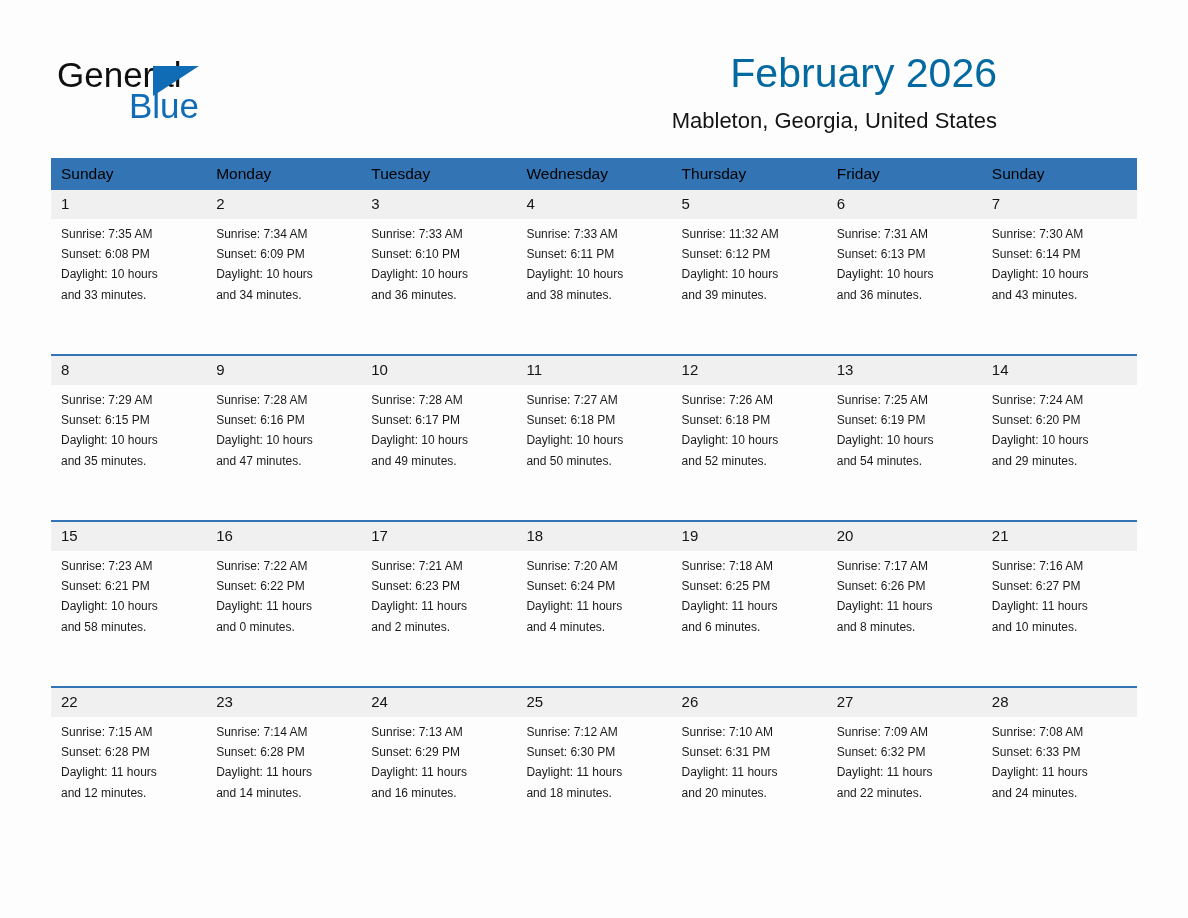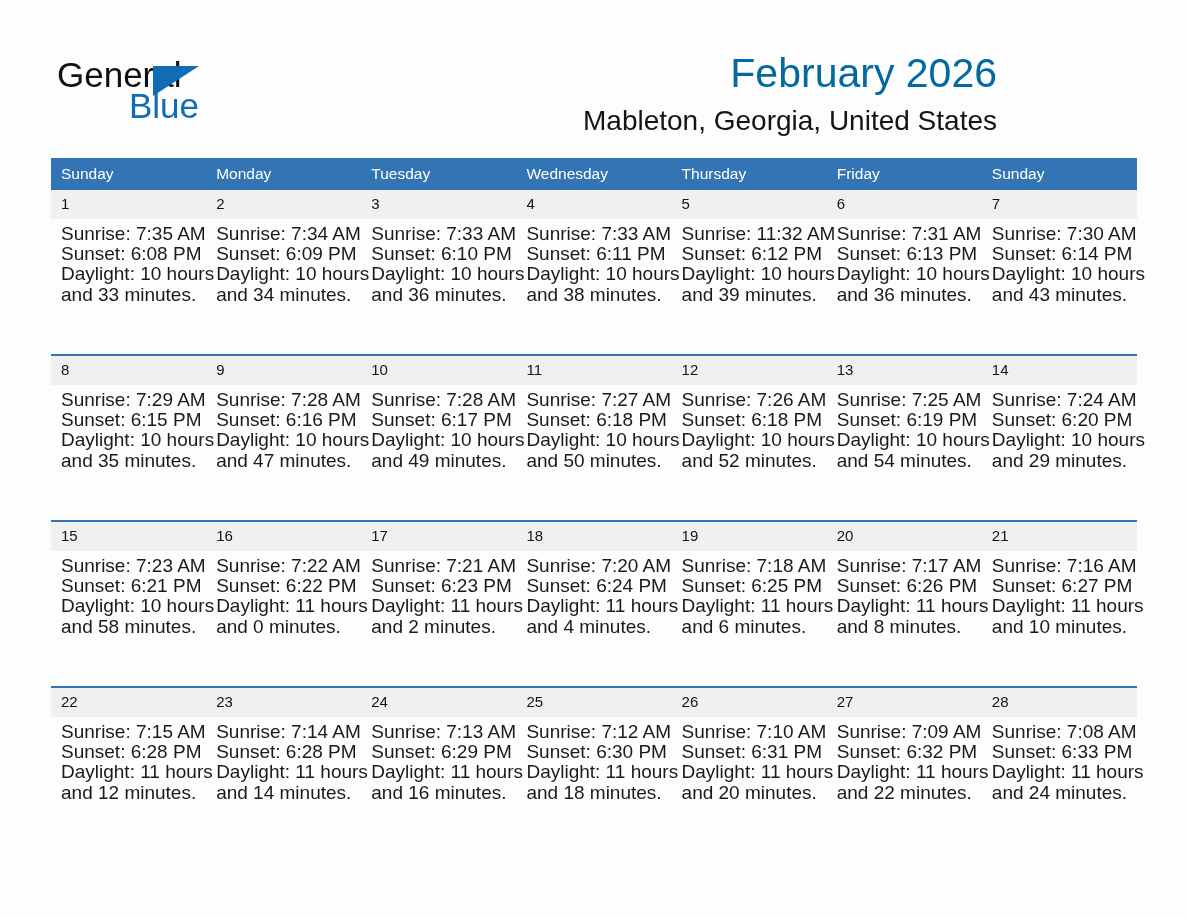--- a/index.html
+++ b/index.html
@@ -76,21 +76,21 @@
   }
   .month-title {
     font-size: 41px;
     line-height: 50px;
     color: #0369a1;
     font-weight: normal;
     margin: 0;
     font-family: "Liberation Sans", sans-serif;
   }
   .location-subtitle {
-    font-size: 28px;
+    font-size: 22px;
     line-height: 30px;
     color: #141414;
     margin: 8px 0 0 0;
     font-family: "Liberation Sans", sans-serif;
   }
 
   
   .calendar {
     position: absolute;
     left: 51px;
@@ -99,21 +99,21 @@
     border-collapse: collapse;
     table-layout: fixed;
   }
 
   .calendar col {
     width: 155.14px;
   }
 
   .dow-row th {
     background: #3274b4;
-    color: #ffffff;
+    color: #000000;
     font-size: 15.5px;
     font-weight: normal;
     text-align: left;
     padding: 7px 0 8px 10px;
     height: 17px;
     line-height: 17px;
     font-family: "Liberation Sans", sans-serif;
   }
 
   .week-row td {
@@ -131,21 +131,21 @@
     background: #f0f0f0;
     font-size: 15px;
     line-height: 18px;
     color: #141414;
     padding: 5px 0 6px 10px;
     font-family: "Liberation Sans", sans-serif;
   }
 
   .details {
     padding: 5px 8px 0 10px;
-    font-size: 19px;
+    font-size: 12px;
     line-height: 20.2px;
     color: #1a1a1a;
     font-family: "Liberation Sans", sans-serif;
   }
   .details div {
     white-space: nowrap;
   }
 </style>
 </head>
 <body>

